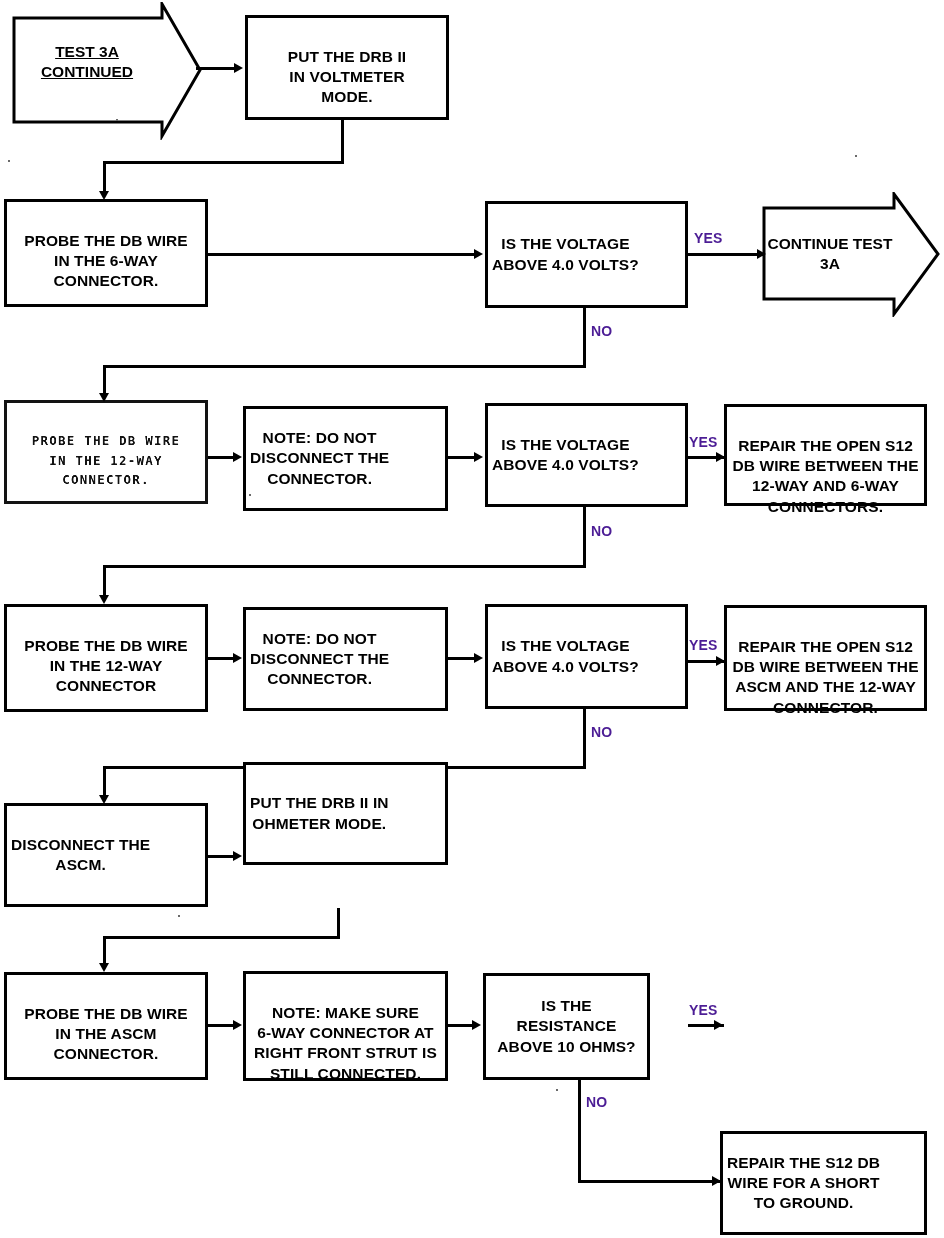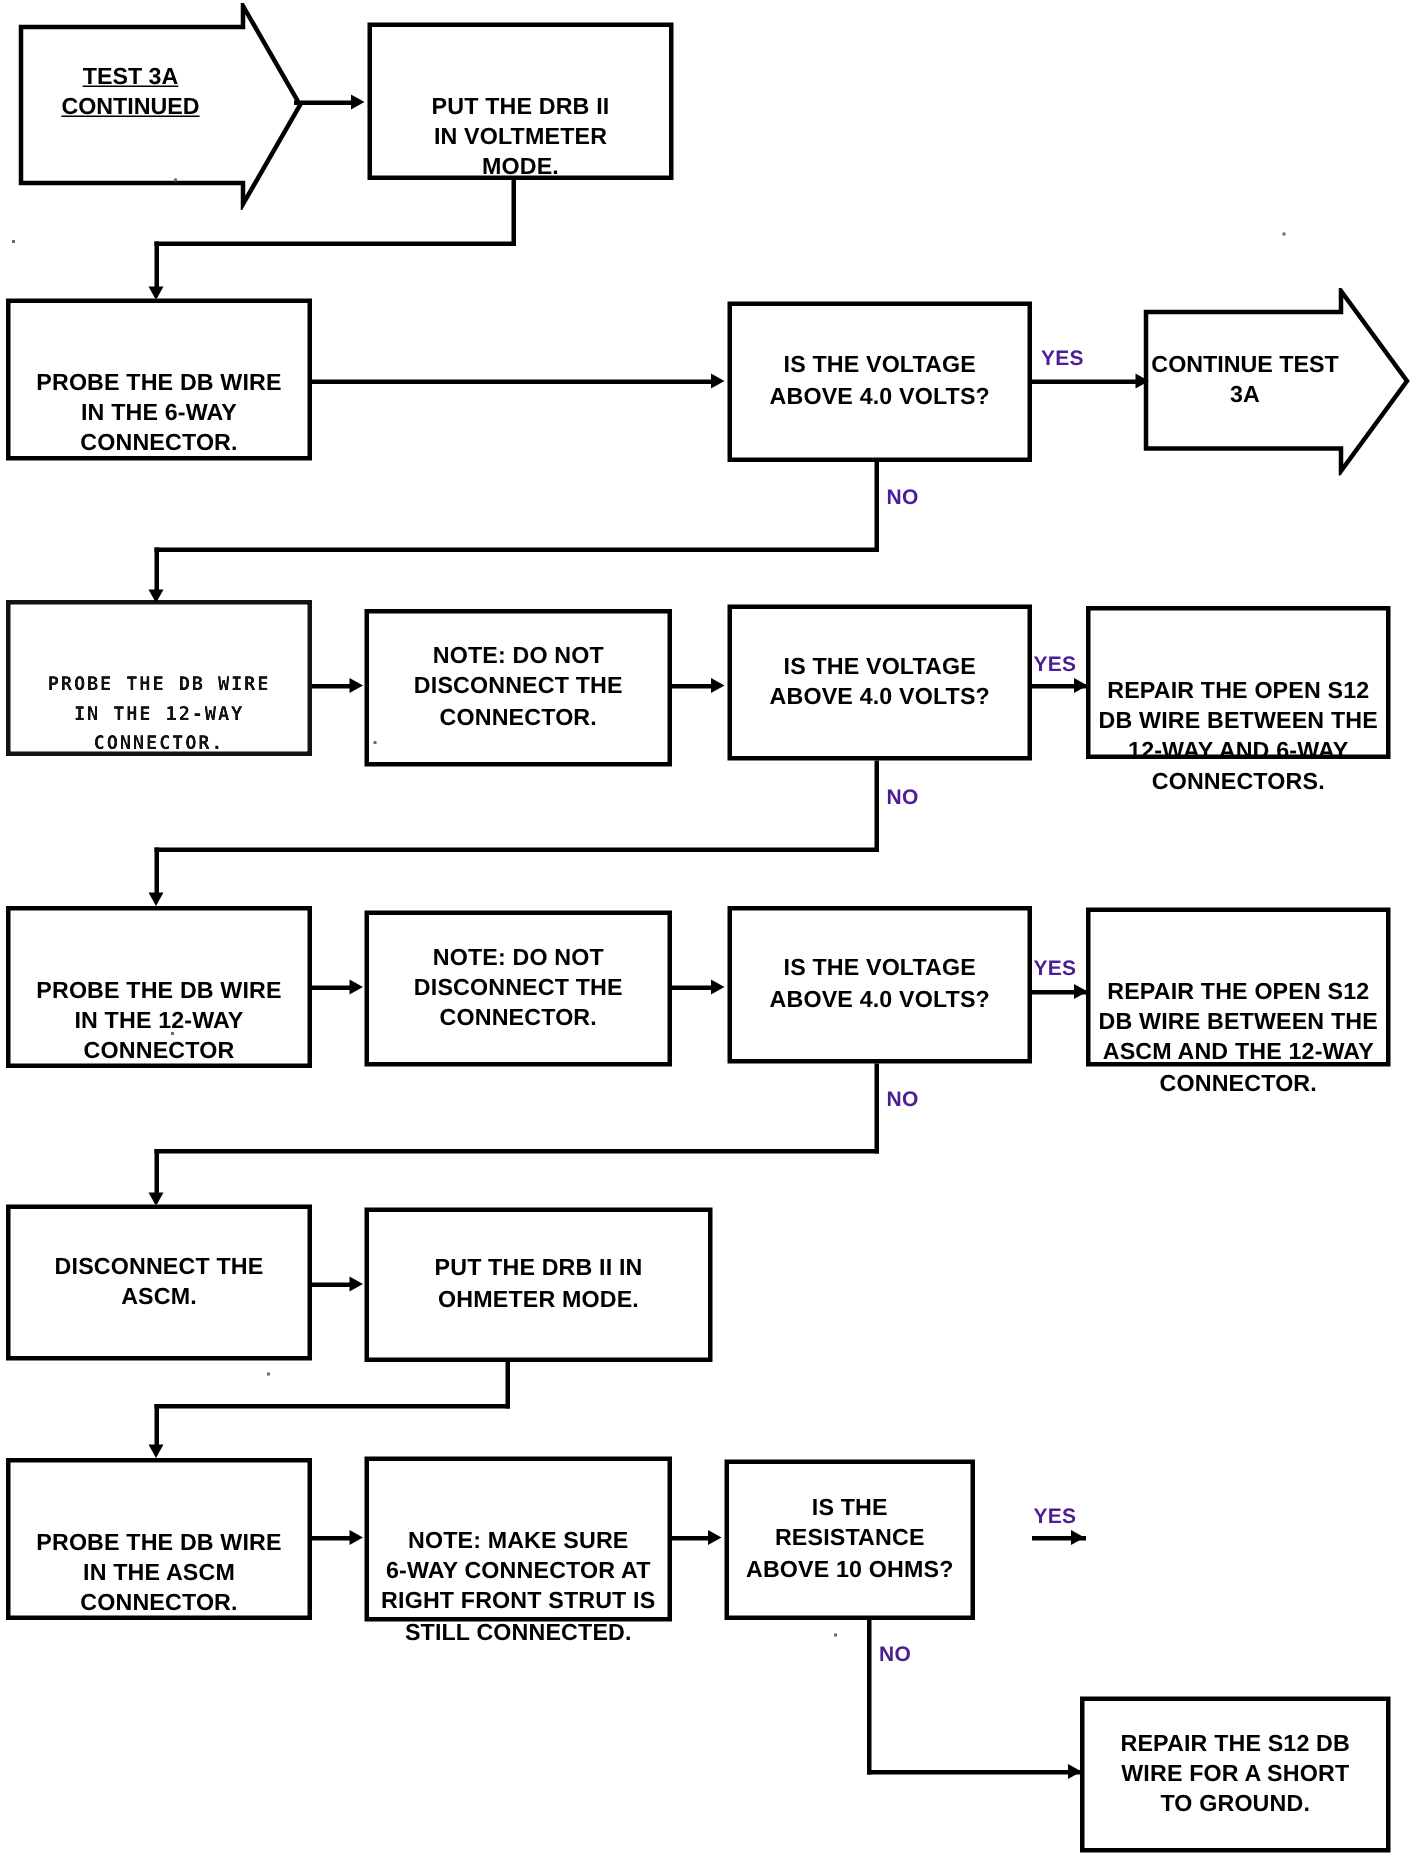--- a/index.html
+++ b/index.html
@@ -24,30 +24,30 @@
     position: absolute;
     box-sizing: border-box;
     border: 3px solid #000000;
     background: #ffffff;
     color: #000000;
     text-align: center;
     font-weight: bold;
     font-size: 15.5px;
     line-height: 1.30;
     letter-spacing: 0.1px;
-    padding-top: 24px;
+    padding-top: 9px;
     padding-left: 4px;
     padding-right: 4px;
     white-space: pre-line;
     text-transform: uppercase;
   }
   .node.vcenter {
     display: flex;
     align-items: center;
-    justify-content: center;
+    justify-content: flex-start;
     padding-top: 0;
   }
 
   
   .node.degraded {
     font-family: "DejaVu Sans Mono", monospace;
     font-size: 12.5px;
     font-weight: bold;
     letter-spacing: 1.2px;
     line-height: 1.55;
@@ -258,21 +258,21 @@
   <div class="edgelabel" style="left:591px; top:724px;">NO</div>
   <div class="hline" style="left:103px; top:766px; width:483px;"></div>
   <div class="vline" style="left:103px; top:766px; height:34px;"></div>
   <div class="arrowhead down" style="left:99px; top:795px;"></div>
 
   <div class="node vcenter" style="left:4px; top:803px; width:204px; height:104px;">
     <span>DISCONNECT THE
 ASCM.</span>
   </div>
 
-  <div class="node vcenter" style="left:243px; top:805px; width:232px; height:103px;">
+  <div class="node vcenter" style="left:243px; top:762px; width:205px; height:103px;">
     <span>PUT THE DRB II IN
 OHMETER MODE.</span>
   </div>
 
   <div class="hline" style="left:208px; top:855px; width:27px;"></div>
   <div class="arrowhead right" style="left:233px; top:851px;"></div>
 
   <div class="vline" style="left:337px; top:908px; height:31px;"></div>
   <div class="hline" style="left:103px; top:936px; width:237px;"></div>
   <div class="vline" style="left:103px; top:936px; height:32px;"></div>

